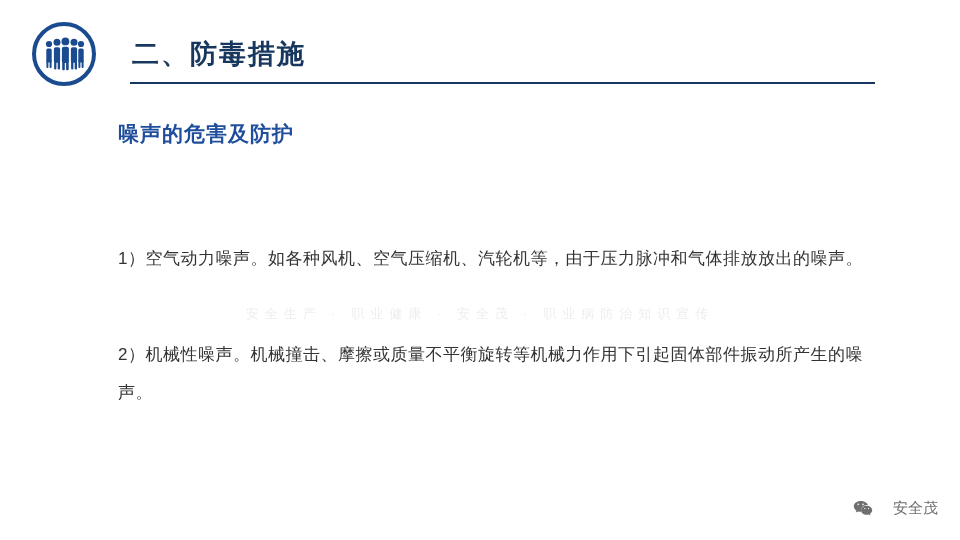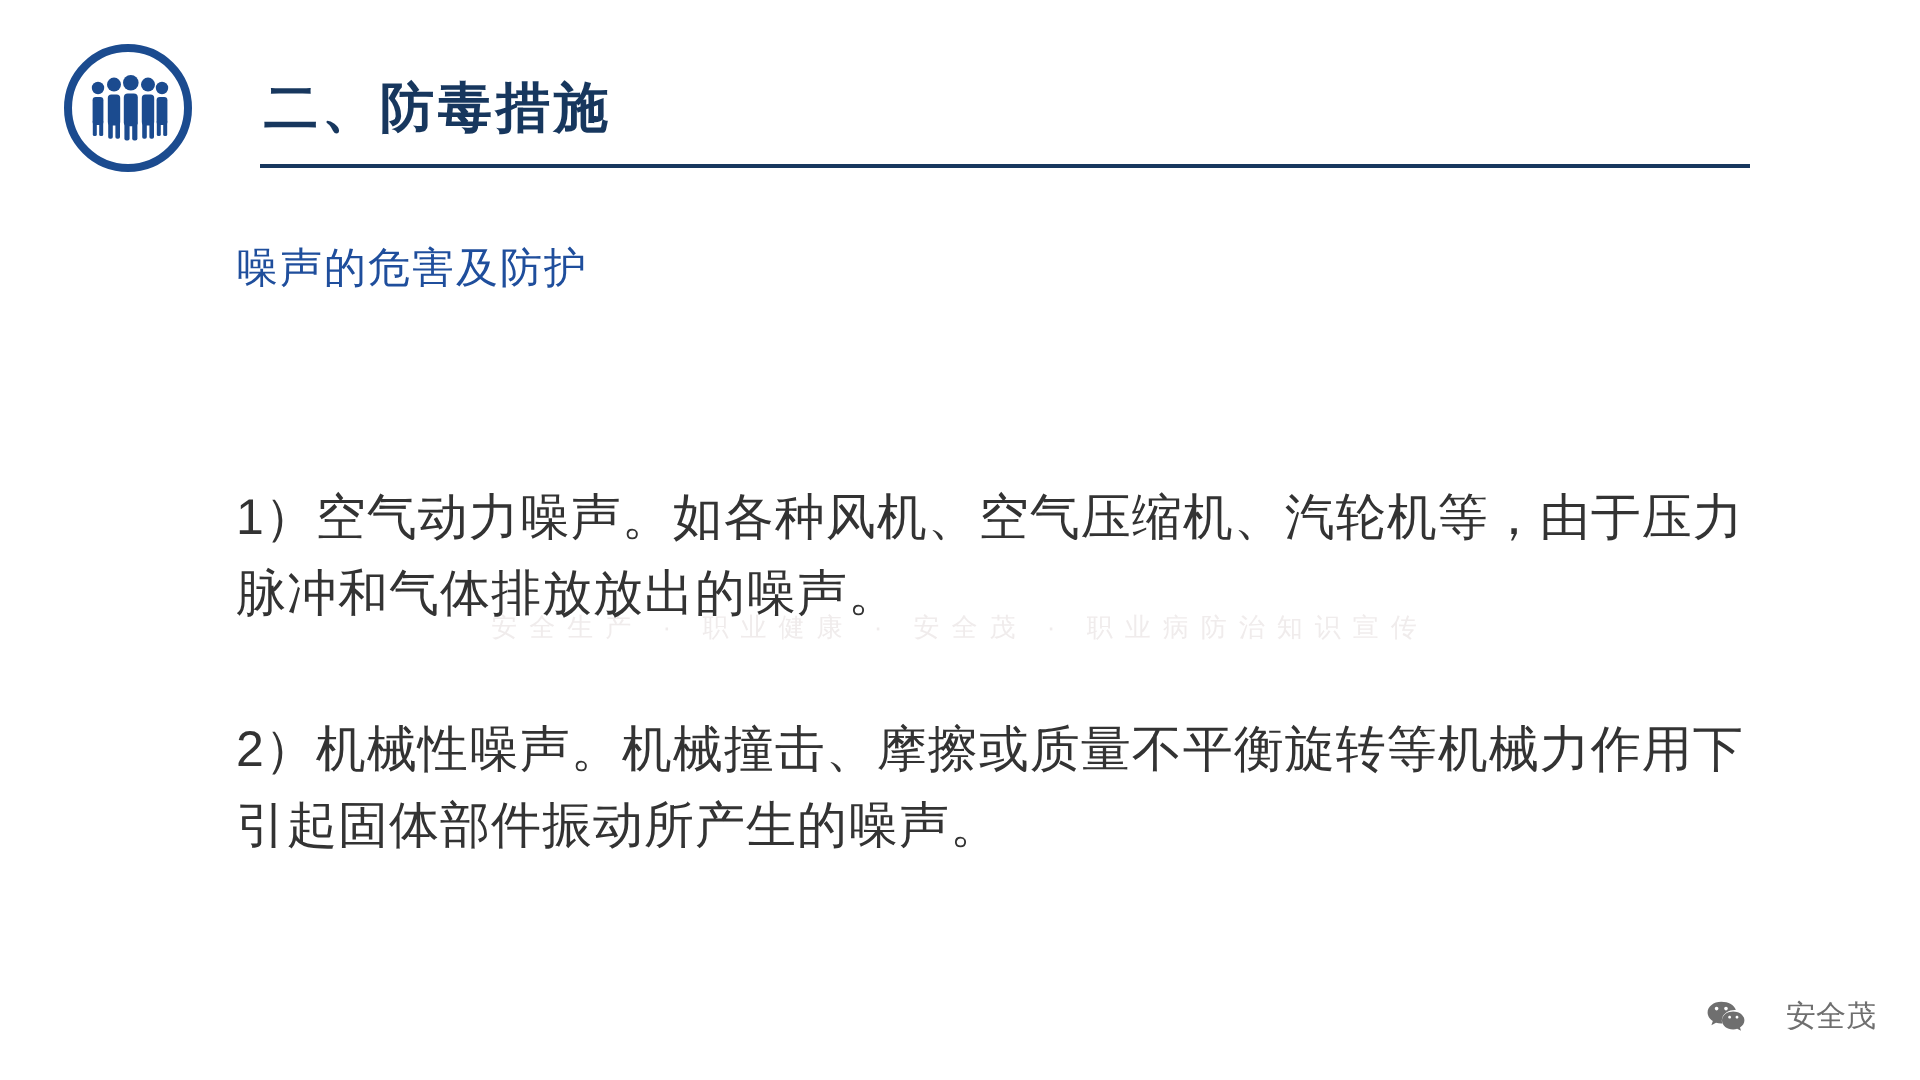--- a/index.html
+++ b/index.html
@@ -70,46 +70,46 @@
     height: 2px;
     background: #17375e;
   }
 
   
   .section-title {
     position: absolute;
     left: 118px;
     top: 120px;
     font-size: 21px;
-    font-weight: normal;
+    font-weight: bold;
     color: #1f4e9c;
     letter-spacing: 1px;
   }
 
   .sub-title {
     position: absolute;
     left: 118px;
     top: 185px;
     font-size: 20px;
     font-weight: bold;
     color: #b01c2e;
     letter-spacing: 1px;
   }
 
   .para {
     position: absolute;
     left: 118px;
     width: 760px;
-    font-size: 25px;
+    font-size: 17px;
     line-height: 38px;
     color: #333333;
     letter-spacing: 0.5px;
   }
   .para-1 { top: 240px; }
-  .para-2 { top: 336px; margin-top: 20px; }
+  .para-2 { top: 336px; }
   .para-3 { top: 432px; }
 
   
   .watermark-strip {
     position: absolute;
     left: 0;
     top: 305px;
     width: 960px;
     font-size: 13px;
     color: #f0ecec;

